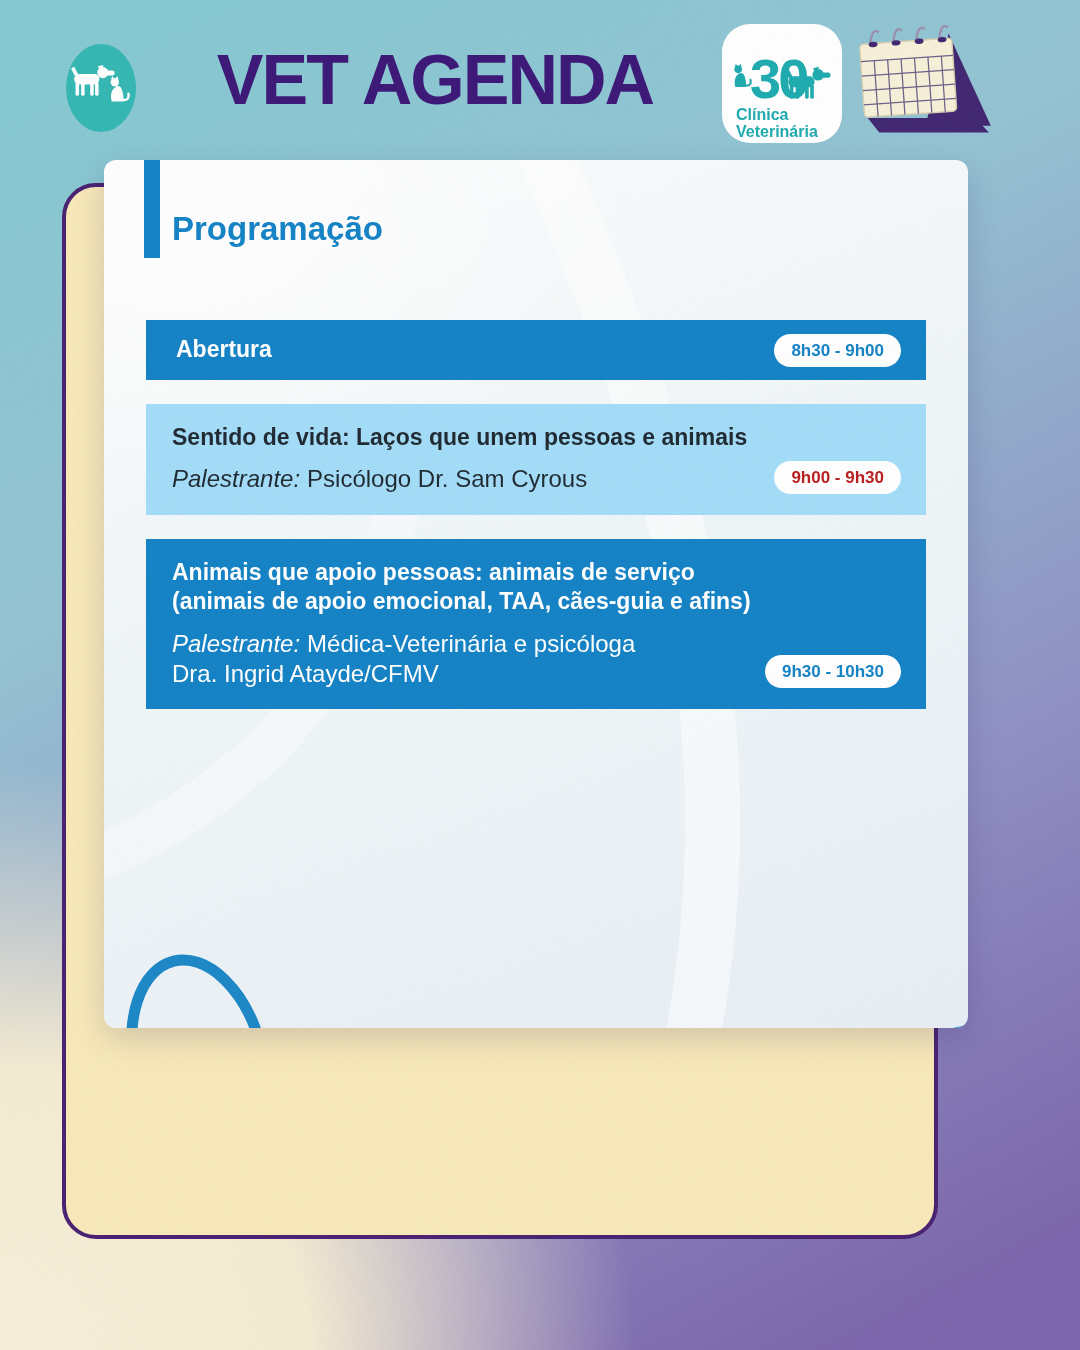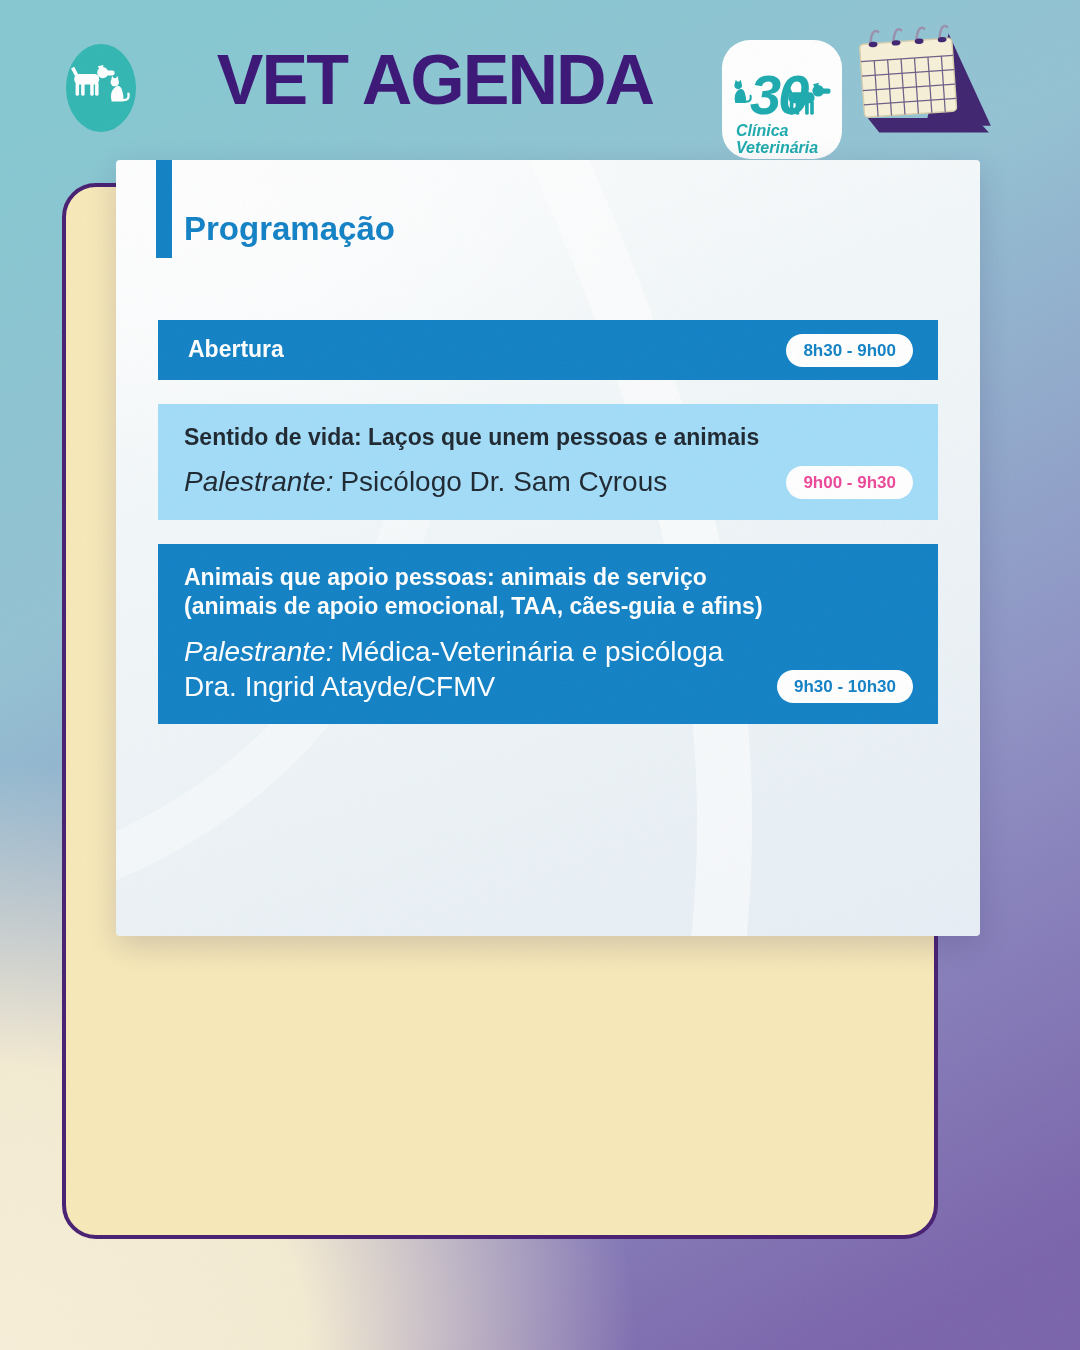--- a/index.html
+++ b/index.html
@@ -18,33 +18,33 @@
   .logo-oval {
     position:absolute; left:66px; top:44px; width:70px; height:88px;
     background:#32b6b2; border-radius:50%;
   }
   .logo-oval svg { position:absolute; left:4px; top:16px; }
   .main-title {
     position:absolute; left:180px; top:40px; width:510px; text-align:center;
     font-size:70px; font-weight:800; letter-spacing:-2px; color:#3a1576;
   }
   .badge {
-    position:absolute; left:722px; top:40px; width:120px; height:119px;
-    background:#ffffff; border-radius:28px;font-style:italic;
+    position:absolute; left:722px; top:24px; width:120px; height:119px;
+    background:#ffffff; border-radius:28px;
   }
   .calendar { position:absolute; left:852px; top:20px; }
 
   
   .yellow-card {
     position:absolute; left:62px; top:183px; width:876px; height:1056px;
     background:#f8e9b8; border:4px solid #471f71; border-radius:34px;
   }
   .card {
-    position:absolute; left:116px; top:160px; width:864px; height:776px;
-    border-radius:4px; overflow:hidden;
+    position:absolute; left:104px; top:160px; width:864px; height:868px;
+    border-radius:12px; overflow:hidden;
     background:
       radial-gradient(90% 55% at 8% 6%, rgba(255,255,255,0.95) 0%, rgba(255,255,255,0) 60%),
       linear-gradient(160deg, #fbfdfe 0%, #f0f6f8 45%, #e7eef5 100%);
     box-shadow: 0 10px 30px rgba(40,30,90,0.18);
   }
   .card-decor { position:absolute; left:0; top:0; width:864px; height:1103px; pointer-events:none; }
 
   .accent-bar { position:absolute; left:40px; top:0; width:16px; height:98px; background:#1181c5; }
   .section-title {
     position:absolute; left:68px; top:50px;
@@ -58,31 +58,31 @@
   .row.light { background:#a2dcf8; color:#1d2730; }
 
   .row.content { padding:19px 175px 20px 26px; }
   .row.simple {
     display:flex; align-items:center; justify-content:space-between;
     height:60px; padding:0 25px 0 30px;
   }
 
   .row-title { font-size:23px; font-weight:bold; line-height:1.28; white-space:pre-line; }
   .row.simple .row-title { white-space:nowrap; }
-  .speaker { margin-top:12px; font-size:28px; line-height:1.26; }
+  .speaker { margin-top:12px; font-size:24px; line-height:1.26; }
   .speaker-label { font-style:italic; margin-right:7px; }
   .speaker-text { white-space:pre-line; }
 
   .pill {
     background:#ffffff; border-radius:17px; height:33px; line-height:33px;
     padding:0 17px; font-size:17px; font-weight:bold; white-space:nowrap;
   }
   .row.content .pill { position:absolute; right:25px; bottom:21px; }
   .row.solid .pill { color:#1181c5;text-align:center; }
-  .row.light .pill { color:#ec4899; }
+  .row.light .pill { color:#b91c1c; }
 
   .grain { position:absolute; left:0; top:0; width:1080px; height:1350px; opacity:0.06; pointer-events:none; }
   .hidden-defs { position:absolute; width:0; height:0; overflow:hidden; }
 </style>
 </head>
 <body>
 
 <svg class="hidden-defs" aria-hidden="true">
   <defs>
     <symbol id="sym-dog" viewBox="0 0 66 48">

